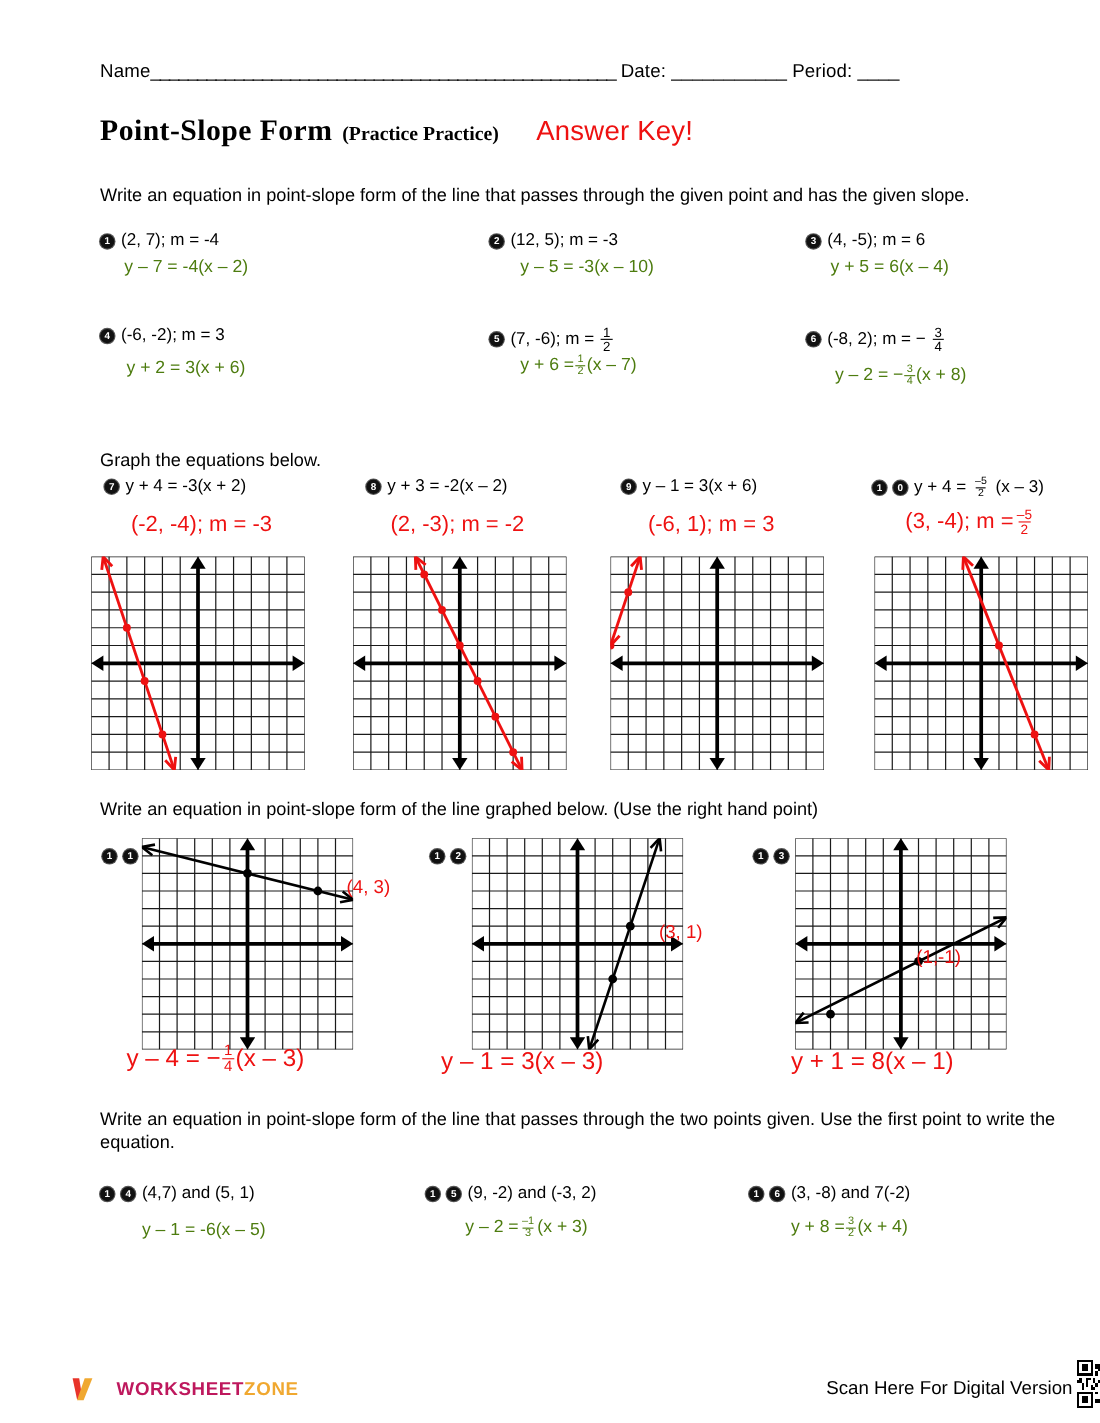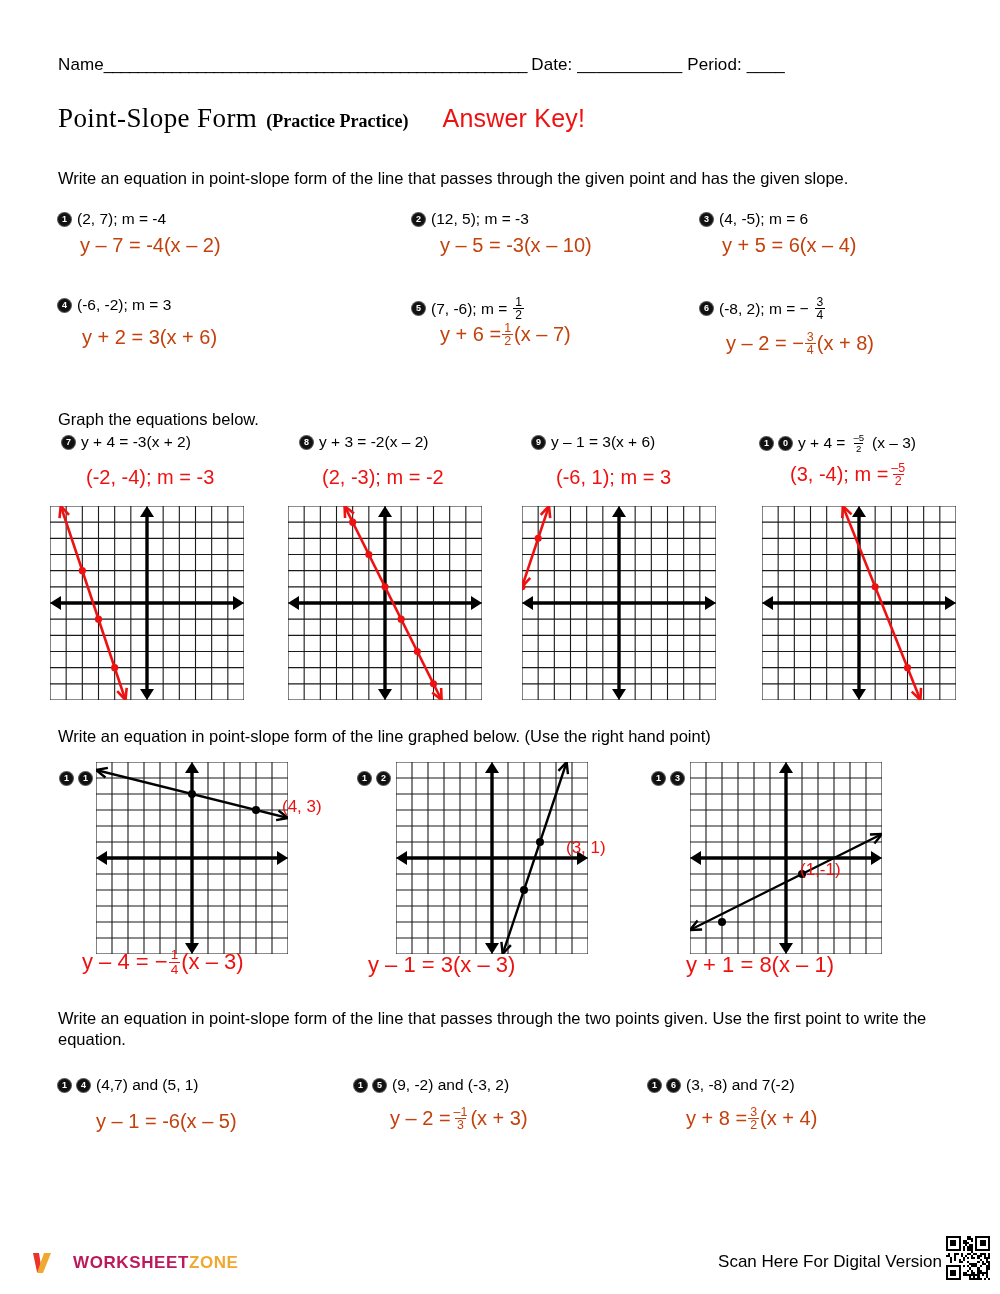--- a/index.html
+++ b/index.html
@@ -1,31 +1,31 @@
 <!DOCTYPE html>
 <html><head>
 <meta charset="utf-8">
 <style>
   html,body{margin:0;padding:0;}
   body{
     width:1000px;height:1294px;background:#fff;
     font-family:"Liberation Sans", sans-serif;
     color:#000;overflow:hidden;position:relative;
   }
-  .page{position:relative;width:887px;height:1294px;padding:0;box-sizing:border-box;}
+  .page{position:relative;width:887px;height:1294px;padding:0;box-sizing:border-box;margin-left:33px;}
 
   
   .nameline{
     position:absolute;left:58px;top:55px;width:884px;
     font-size:17px;letter-spacing:.1px;white-space:nowrap;
   }
   .nameline .rule{ letter-spacing:-1px; }
 
   .titlerow{position:absolute;left:58px;top:103px;display:flex;align-items:baseline;gap:0;}
-  .title-main{font-family:"Liberation Serif", serif;font-size:27px;font-weight:400;letter-spacing:.4px;}
+  .title-main{font-family:"Liberation Serif", serif;font-size:27px;font-weight:700;letter-spacing:.4px;}
   .title-sub{font-family:"Liberation Serif", serif;font-size:18px;font-weight:700;margin-left:9px;}
   .answer-key{color:#ee1111;font-size:25px;margin-left:34px;letter-spacing:.2px;}
 
   .instr{position:absolute;font-size:16.5px;line-height:1.28;}
   .instr1{left:58px;top:168px;width:890px;}
   .instr2{left:58px;top:409px;}
   .instr3{left:58px;top:726px;width:900px;}
   .instr4{left:58px;top:1008px;width:890px;}
 
   
@@ -33,21 +33,21 @@
     display:inline-block;width:13px;height:13px;border-radius:50%;
     background:#111;color:#fff;font-size:9px;line-height:13px;text-align:center;
     font-family:"Liberation Sans", sans-serif;font-weight:700;
     vertical-align:middle;margin-right:1px;
     box-shadow:0 0 0 1px #555;
   }
 
   
   .prob{position:absolute;}
   .prob .q{font-size:15.5px;white-space:nowrap;display:flex;align-items:center;gap:5px;}
-  .prob .a{color:#c2410c;font-size:20px;white-space:nowrap;display:flex;align-items:center;}
+  .prob .a{color:#4d7c0f;font-size:16px;white-space:nowrap;display:flex;align-items:center;}
 
   
   .frac{display:inline-flex;flex-direction:column;align-items:center;justify-content:center;
         vertical-align:middle;line-height:1;margin:0 1px;}
   .frac .n{font-size:.62em;padding:0 2px;}
   .frac .d{font-size:.62em;padding:0 2px;border-top:1.4px solid currentColor;}
   .q .frac .n,.q .frac .d{font-size:.78em;}
 
   
   .graphwrap{position:absolute;}

